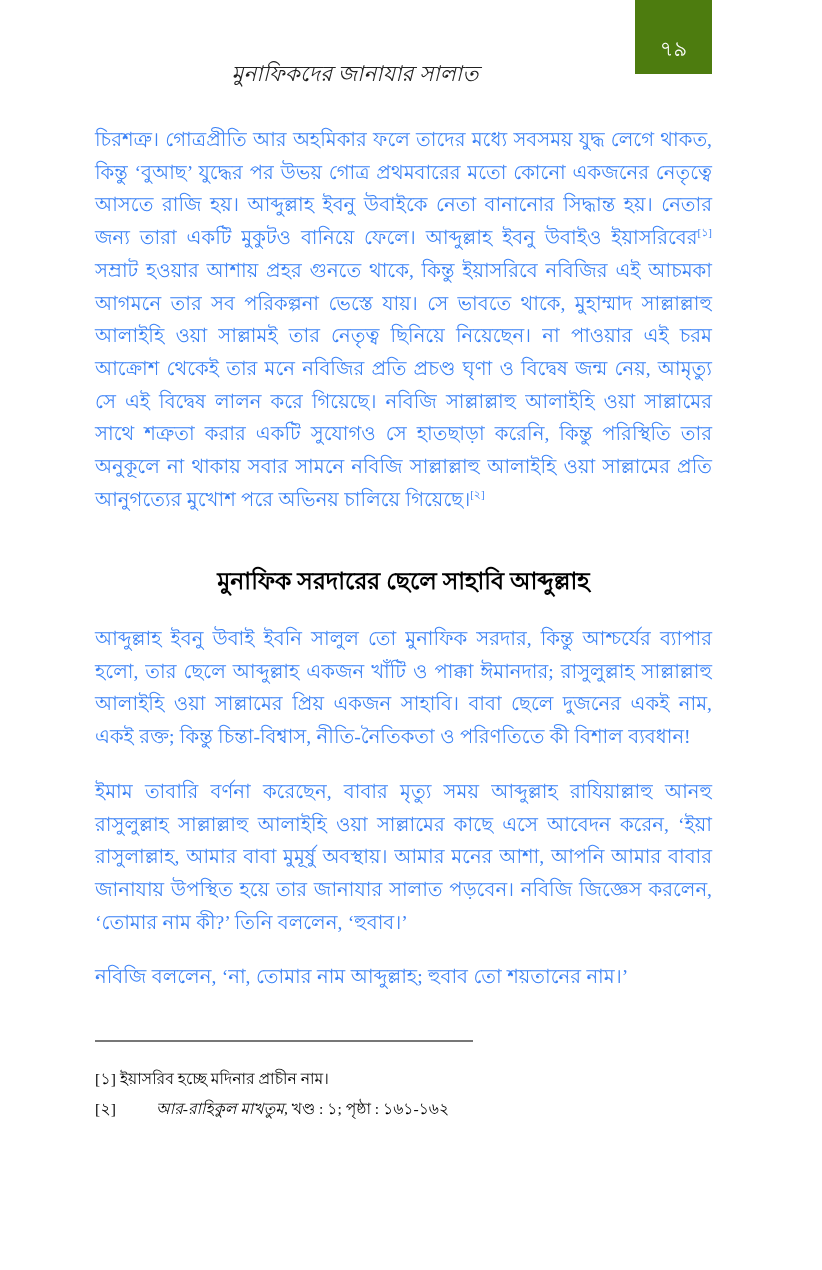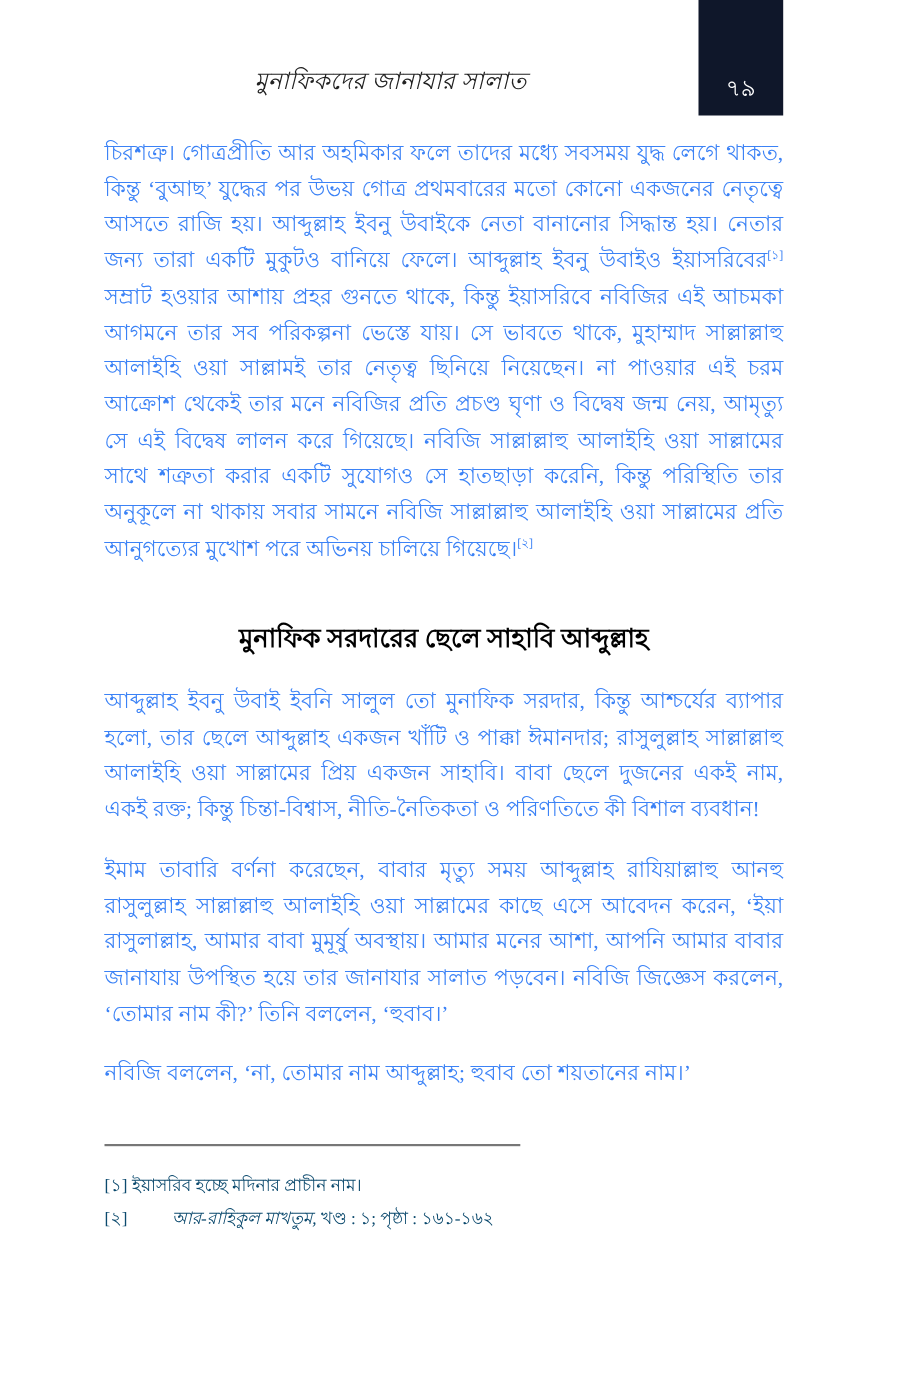--- a/index.html
+++ b/index.html
@@ -23,22 +23,22 @@
     width: 822px;
     height: 1270px;
   }
 
   
   .page-number-box {
     position: absolute;
     left: 635px;
     top: 0;
     width: 77px;
-    height: 105px;
-    background: #0f172a;
+    height: 74px;
+    background: #4d7c0f;
   }
   .page-number {
     position: absolute;
     left: 0;
     right: 0;
     bottom: 14px;
     text-align: center;
     color: #ffffff;
     font-size: 21px;
     line-height: 1;
@@ -103,21 +103,21 @@
   .fn-rule {
     width: 378px;
     height: 2px;
     background: #777777;
     border: 0;
     margin: 0 0 22px 0;
   }
   .fn-item {
     font-size: 15.6px;
     line-height: 30px;
-    color: #0c4a6e;
+    color: #000000;
     white-space: nowrap;
   }
   .fn-marker { letter-spacing: 0.2px; }
   .fn-italic { font-style: italic; margin-left: 36px; }
 </style>
 </head>
 <body>
 
 <div class="page">
 

